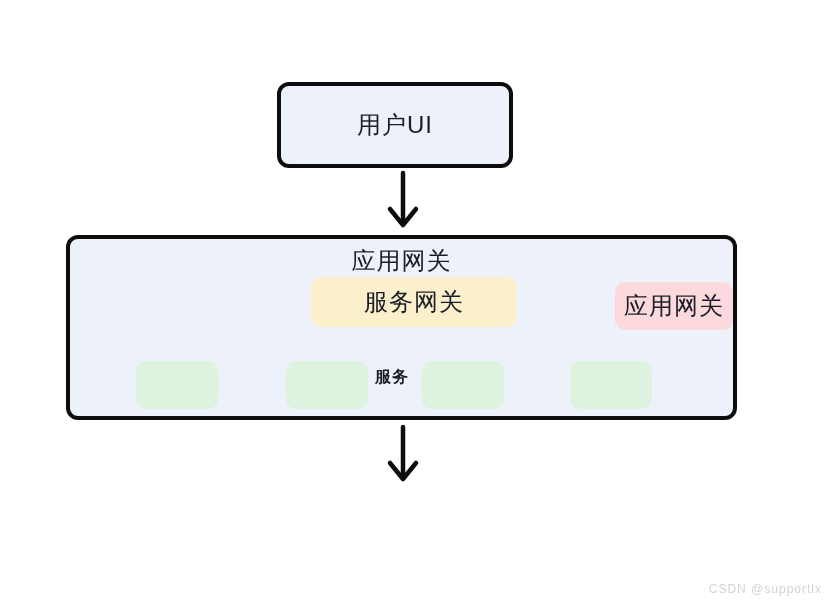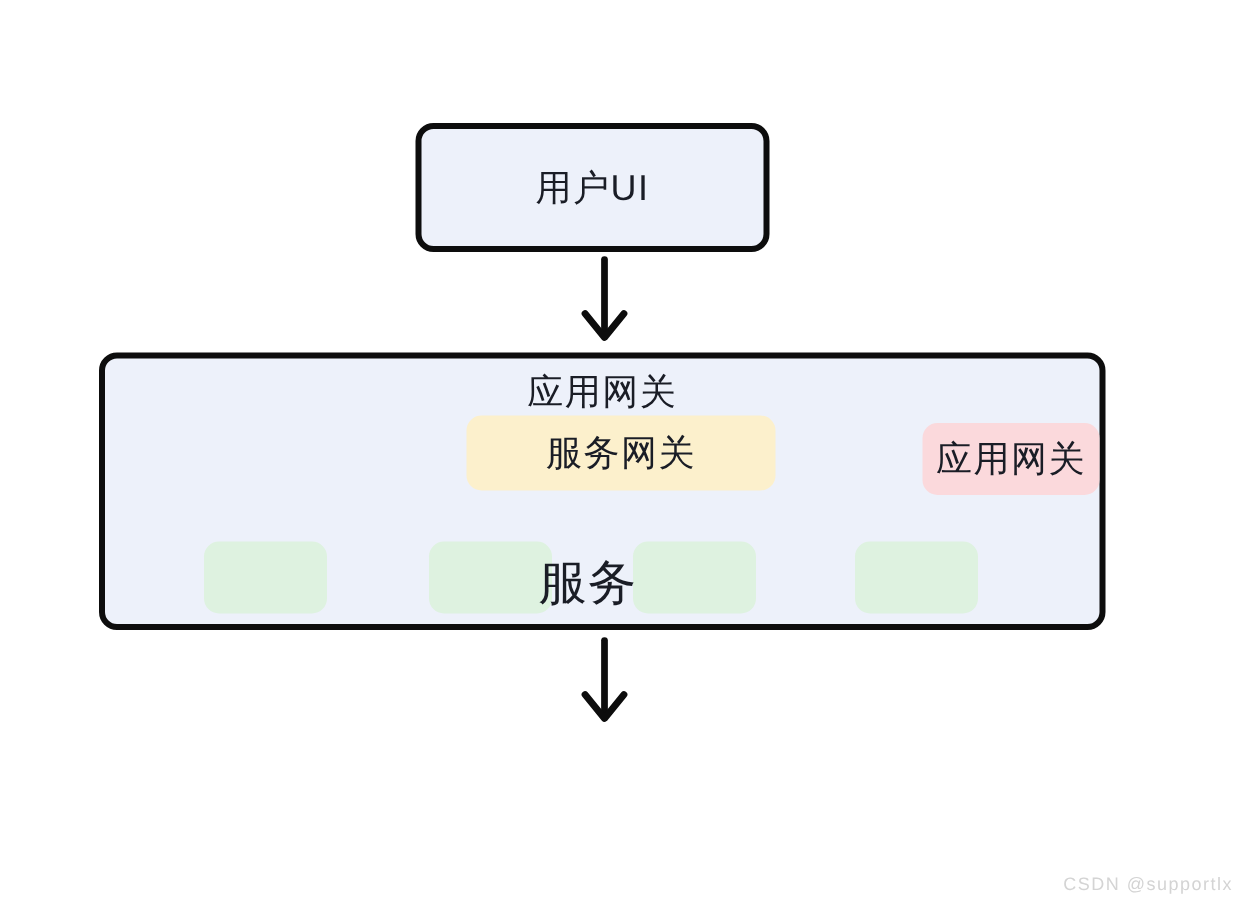--- a/index.html
+++ b/index.html
@@ -55,22 +55,23 @@
   .slot-1 { left: 66px; }
   .slot-2 { left: 216px; }
   .slot-3 { left: 352px; }
   .slot-4 { left: 500px; }
   .services-label {
     position: absolute;
     left: 272px;
     top: 128px;
     width: 100px;
     text-align: center;
-    font-size: 32px;
+    font-size: 16px;
     z-index: 2;
+    font-weight: bold;
   }
   .arrow {
     position: absolute;
     width: 40px;
     height: 62px;
   }
   .arrow-1 { left: 383px; top: 170px; }
   .arrow-2 { left: 383px; top: 424px; }
   .arrow svg { display: block; }
   .watermark {

